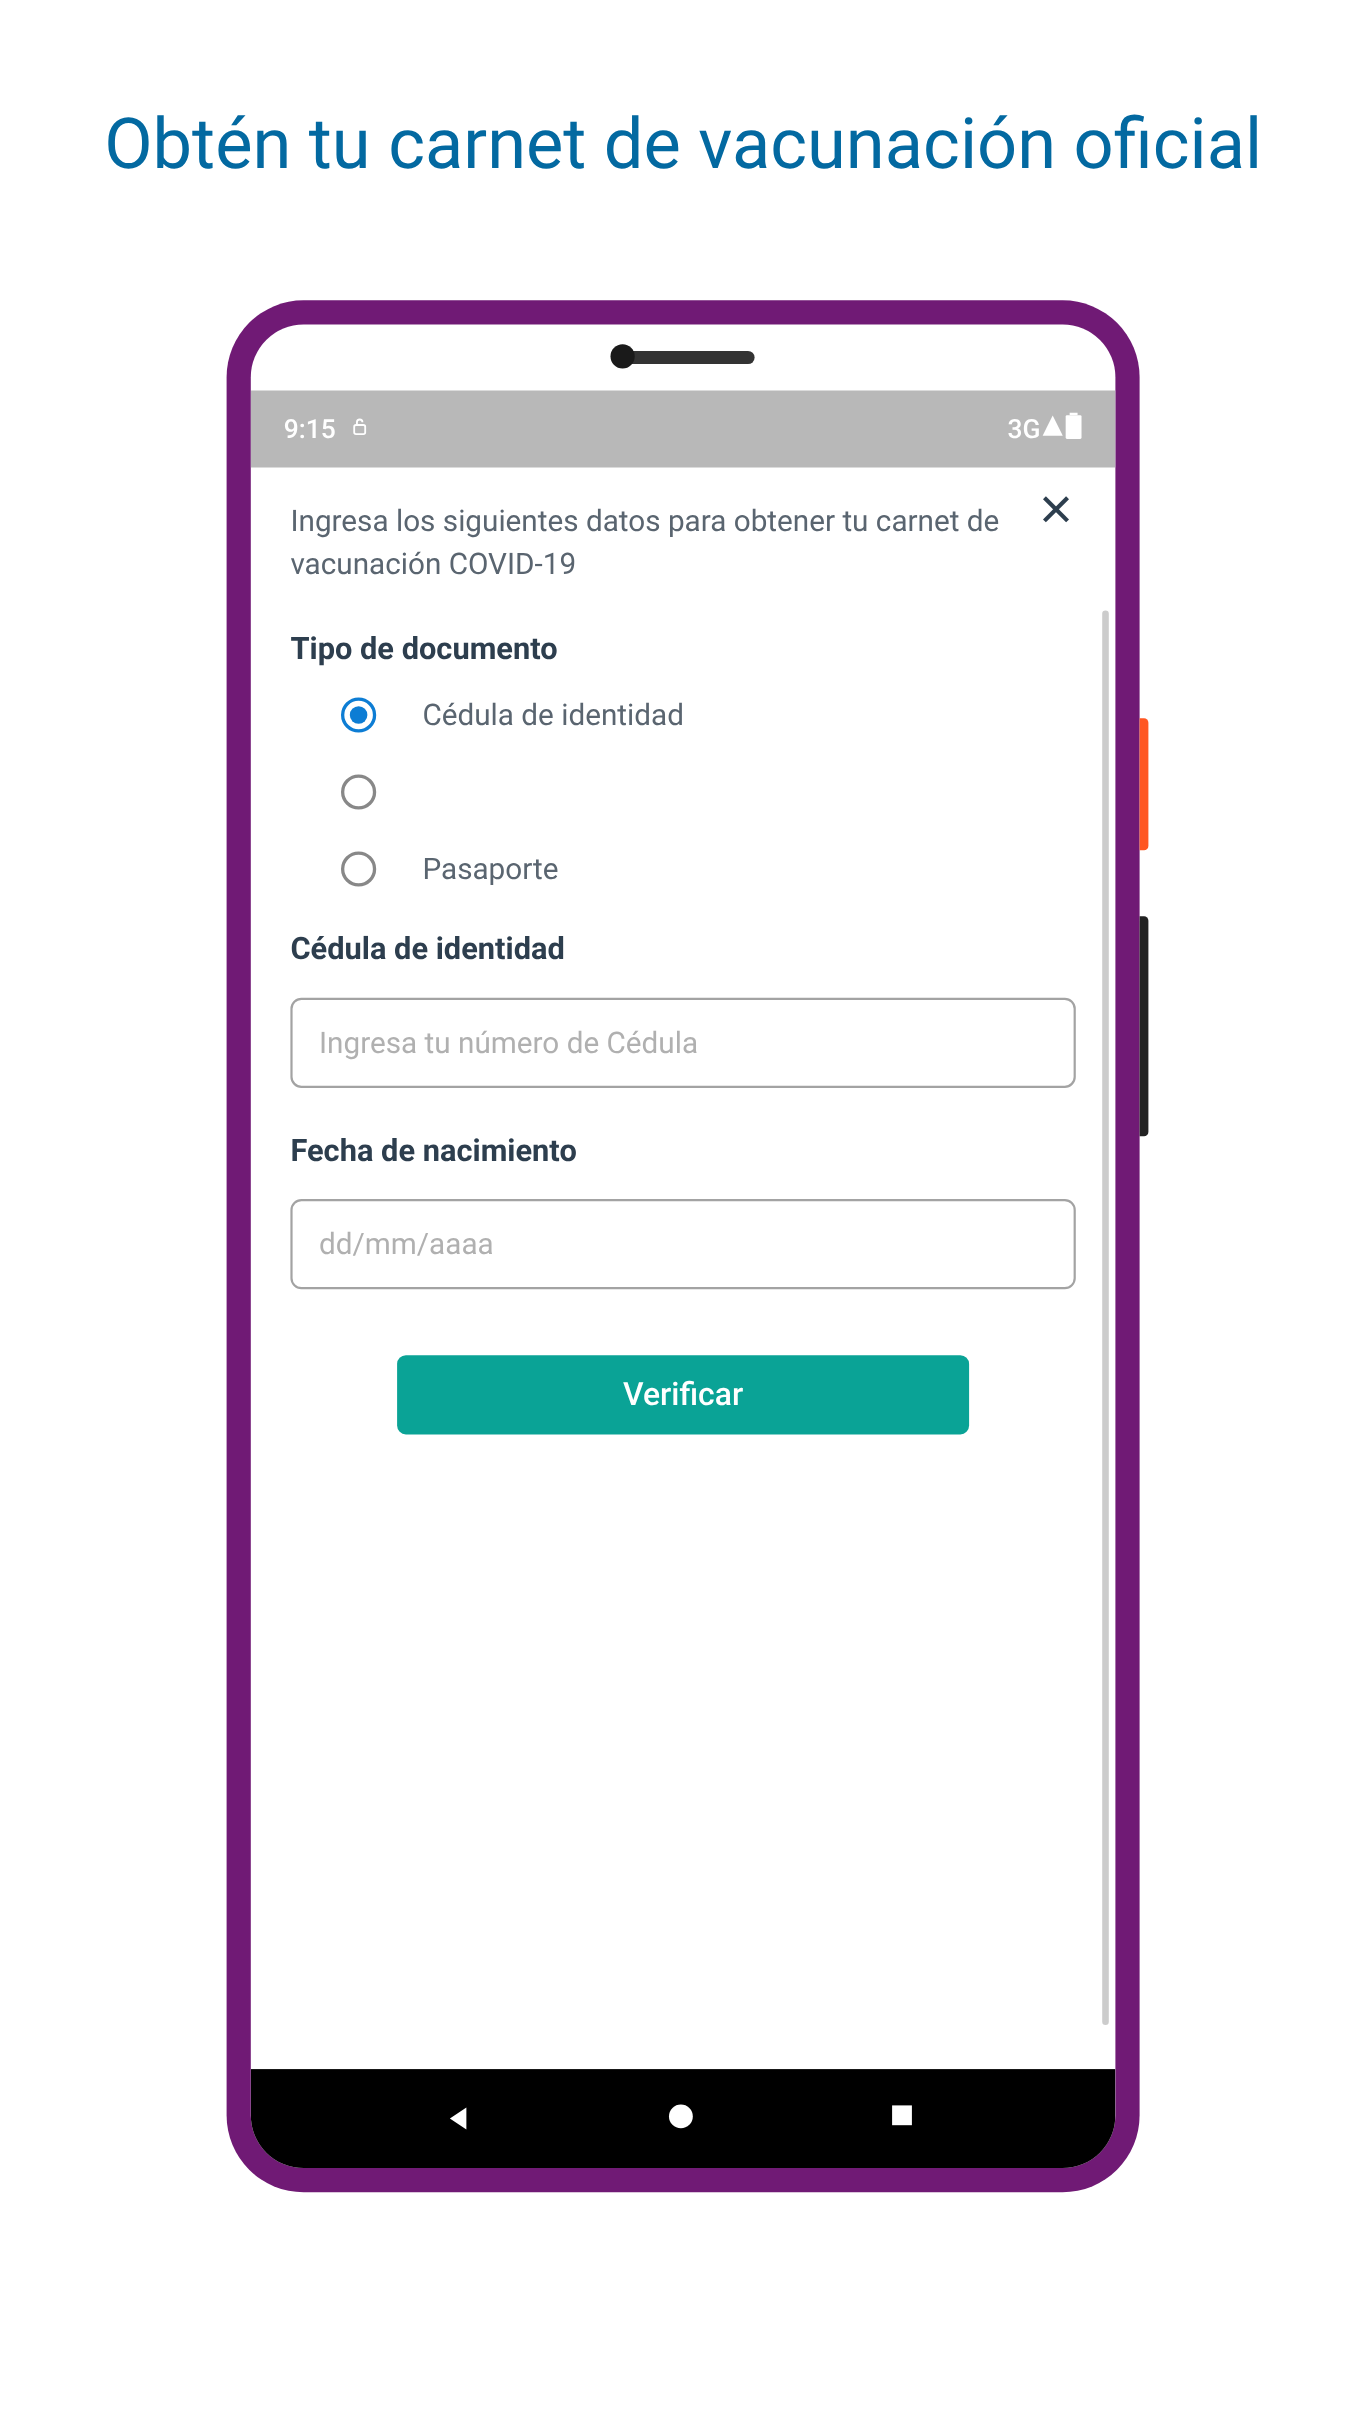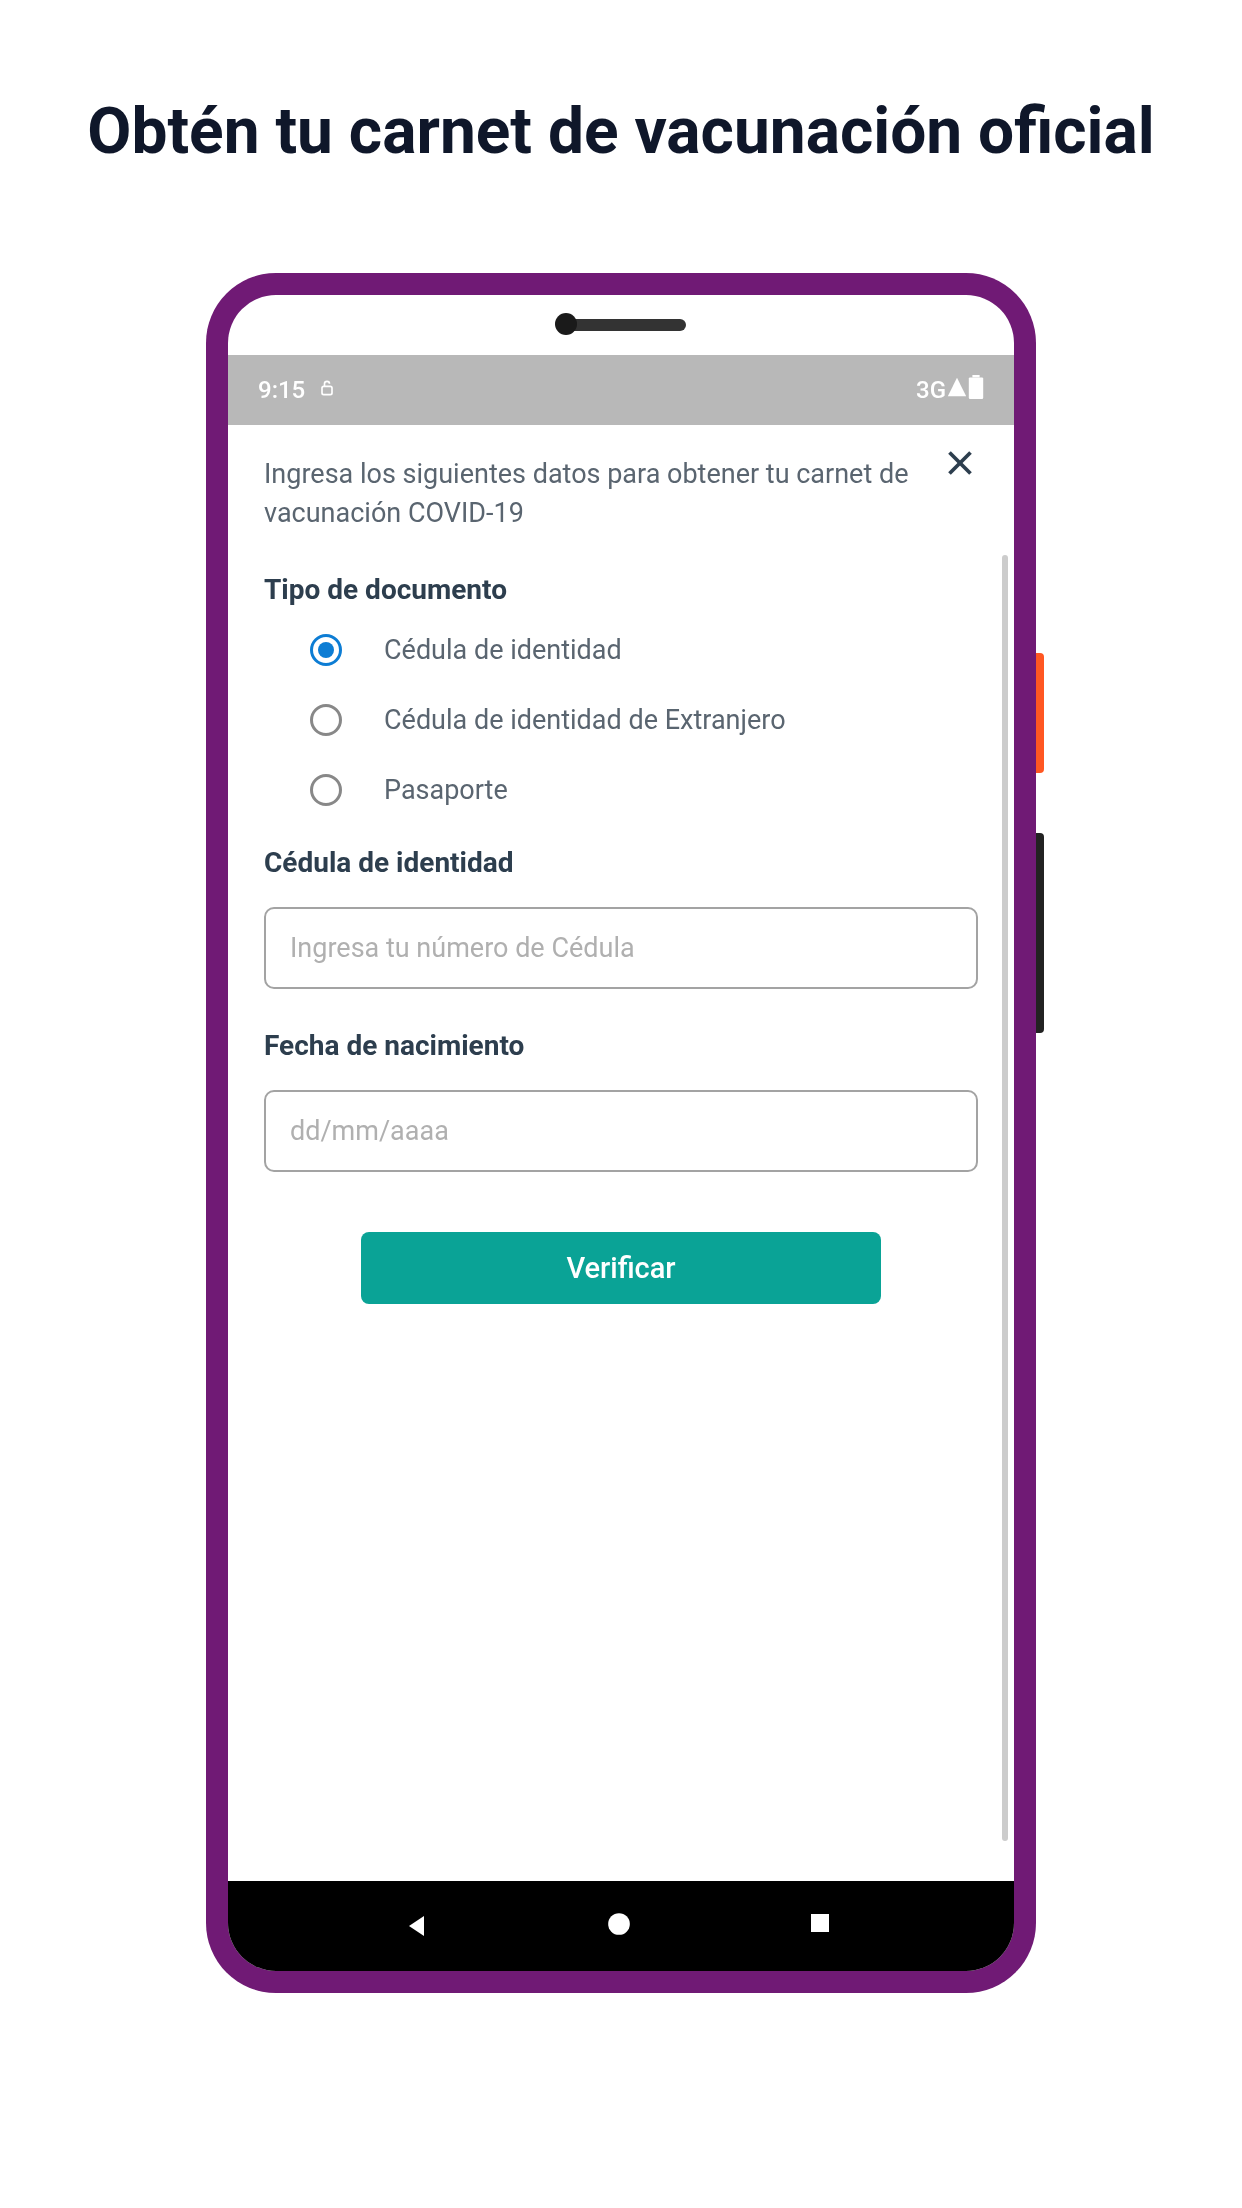--- a/index.html
+++ b/index.html
@@ -14,22 +14,22 @@
       width: 1242px;
       height: 2208px;
       display: flex;
       flex-direction: column;
       align-items: center;
       padding-top: 90px;
     }
     
     .promo-title {
       font-size: 64px;
-      font-weight: 700;
-      color: #0f172a;
+      font-weight: 400;
+      color: #0369a1;
       text-align: center;
       line-height: 1.3;
       margin-bottom: 100px;
     }
     
     .phone-frame {
       width: 830px;
       height: 1720px;
       background: #701a75;
       border-radius: 70px;
@@ -313,21 +313,20 @@
       
       <div class="section-label">Tipo de documento</div>
       
       <div class="radio-group">
         <div class="radio-option">
           <span class="radio-circle selected"></span>
           <span class="radio-label">Cédula de identidad</span>
         </div>
         <div class="radio-option">
           <span class="radio-circle"></span>
-          <span class="radio-label">Cédula de identidad de Extranjero</span>
         </div>
         <div class="radio-option">
           <span class="radio-circle"></span>
           <span class="radio-label">Pasaporte</span>
         </div>
       </div>
       
       <div class="section-label">Cédula de identidad</div>
       
       

